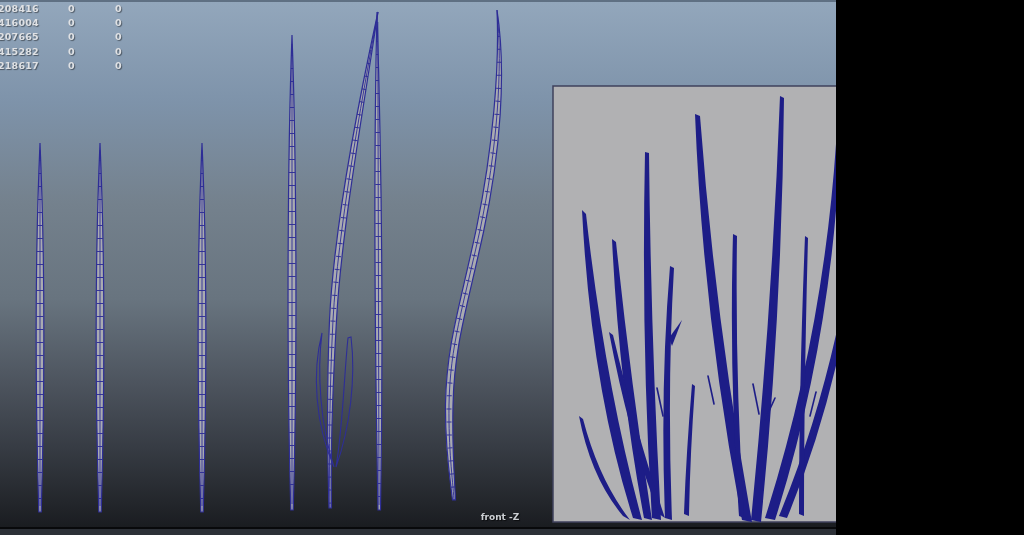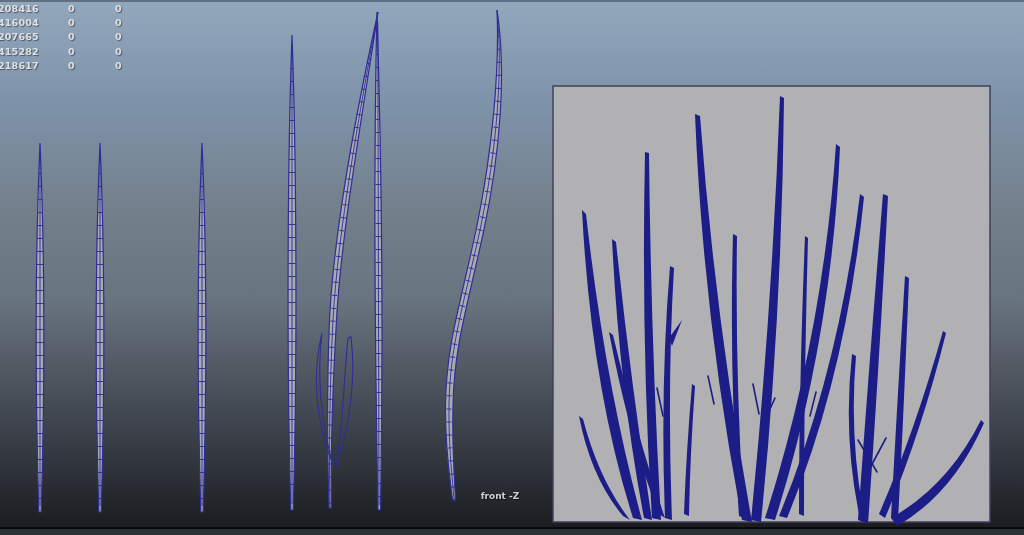--- a/index.html
+++ b/index.html
@@ -1,35 +1,35 @@
 <!DOCTYPE html>
 <html style="--hud_text: #dfe1e4; --wire_navy: #2e2e96; --wire_gray: #a9abb0; --grass_navy: #1d1d87; --panel_gray: #b1b1b3; --panel_border: #3f415c; --bg_top: #93a7bc; --bg_bottom: #17191d;"><head>
 <meta charset="utf-8">
 <style>
   html,body{margin:0;padding:0;background:#000;}
   #stage{
-    position:relative;width:1024px;height:535px;overflow:hidden;
+    position:relative;width:836px;height:535px;overflow:hidden;
     font-family:"DejaVu Sans","Liberation Sans",sans-serif;
     background:linear-gradient(to bottom,
       #93a7bc 0%, #7e93aa 19%, #74818d 38%, #68747f 56%,
       #4c535d 72%, #363b43 84%, #23262b 94%, #17191d 100%);
   }
   #top-line{position:absolute;left:0;top:0;width:1024px;height:2px;background:#5f7083;}
   #bottom-line{position:absolute;left:0;top:527px;width:1024px;height:2px;background:#08090b;}
   #bottom-bar{position:absolute;left:0;top:529px;width:1024px;height:6px;background:#2c3037;}
   
   #hud{position:absolute;left:-2px;top:2px;color:var(--hud_text,#dfe1e4);
        font-size:9.5px;font-weight:bold;letter-spacing:.2px;
        text-shadow:1px 1px 1px rgba(0,0,0,.45);}
   .hud-row{display:flex;height:14.2px;line-height:14.2px;}
   .hud-c1{width:70px;}
   .hud-c2{width:47px;}
   .hud-c3{width:47px;}
   
-  #camera-label{position:absolute;left:462px;top:491px;width:76px;text-align:center;
+  #camera-label{position:absolute;left:462px;top:512px;width:76px;text-align:center;
        font-size:9px;font-weight:bold;color:#cdd0d4;text-shadow:1px 1px 1px rgba(0,0,0,.6);}
   svg{position:absolute;left:0;top:0;}
   .wire-fill{fill:var(--wire_gray,#a9abb0);stroke:var(--wire_navy,#2e2e96);stroke-width:1.2;}
   .wire-line{stroke:var(--wire_navy,#2e2e96);stroke-width:.9;fill:none;}
   .wire-rungs{stroke:var(--wire_navy,#2e2e96);fill:none;stroke-dasharray:1 12;opacity:.95;}
   .wire-open{fill:none;stroke:var(--wire_navy,#2e2e96);stroke-width:1.1;}
   #image-plane-rect{fill:var(--panel_gray,#b1b1b3);stroke:var(--panel_border,#3f415c);stroke-width:1.5;}
   .grass{fill:var(--grass_navy,#1d1d87);}
   .sprig{stroke:var(--grass_navy,#1d1d87);stroke-width:1.6;fill:none;stroke-linecap:round;}
 </style>

